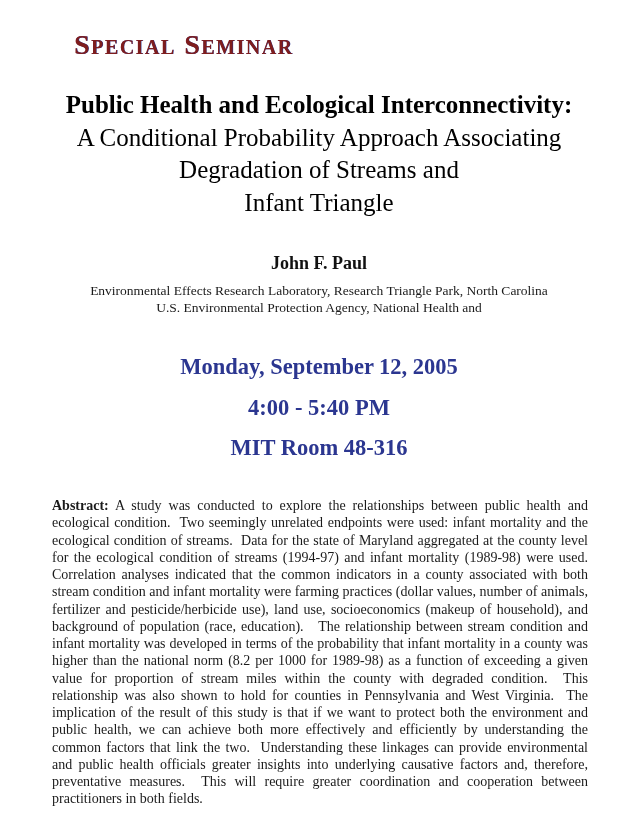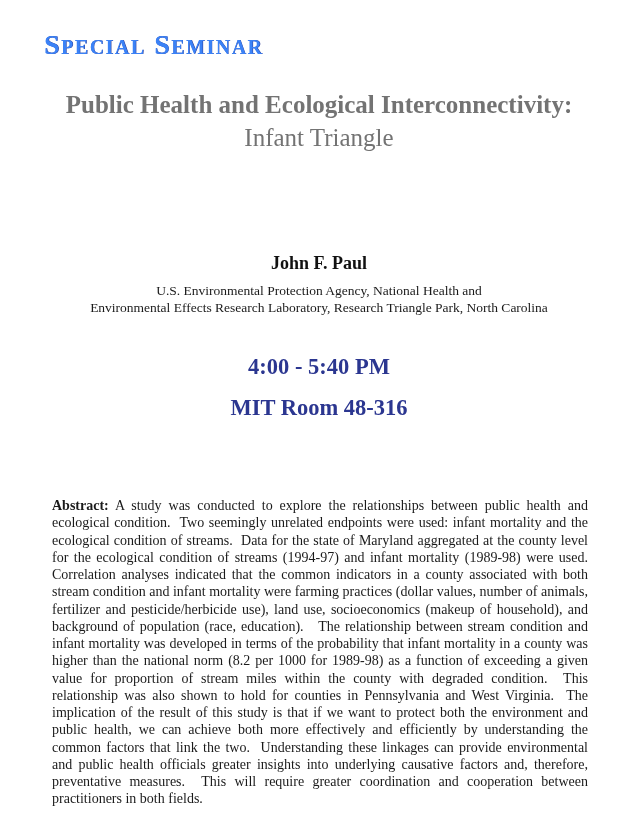--- a/index.html
+++ b/index.html
@@ -11,40 +11,40 @@
   .page {
     position: relative;
     width: 638px;
     height: 825px;
     background: #ffffff;
     overflow: hidden;
   }
   
   .seminar-header {
     position: absolute;
-    left: 44px;
+    left: 74px;
     top: 29px;
     font-family: "Liberation Serif", serif;
     font-variant: small-caps;
     font-weight: 700;
     font-size: 28px;
     letter-spacing: 1.5px;
-    color: #3b82f6;
+    color: #7f1d1d;
     text-shadow: 0.4px 0 0 #2B3690;
   }
   
   .title-block {
     position: absolute;
     top: 89px;
     left: 0;
     width: 100%;
     text-align: center;
     font-size: 25px;
     line-height: 32.5px;
-    color: #737373;
+    color: #000000;
   }
   .title-line1 { font-weight: 700; }
   .title-line2, .title-line3, .title-line4 { font-weight: 400; }
   
   .speaker-block {
     position: absolute;
     top: 253px;
     left: 0;
     width: 100%;
     text-align: center;
@@ -88,29 +88,32 @@
 </style>
 </head>
 <body>
 
 <div class="page">
 
   <div class="seminar-header">Special Seminar</div>
 
   <div class="title-block">
     <div class="title-line1">Public Health and Ecological Interconnectivity:</div>
+    <div class="title-line2">A Conditional Probability Approach Associating</div>
+    <div class="title-line3">Degradation of Streams and</div>
     <div class="title-line4">Infant Triangle</div>
   </div>
 
   <div class="speaker-block">
     <div class="speaker-name">John F. Paul</div>
+    <div class="speaker-affiliation">Environmental Effects Research Laboratory, Research Triangle Park, North Carolina</div>
     <div class="speaker-affiliation">U.S. Environmental Protection Agency, National Health and</div>
-    <div class="speaker-affiliation">Environmental Effects Research Laboratory, Research Triangle Park, North Carolina</div>
   </div>
 
   <div class="event-block">
+    <div>Monday, September 12, 2005</div>
     <div>4:00 - 5:40 PM</div>
     <div>MIT Room 48-316</div>
   </div>
 
   <div class="abstract"><span class="abstract-label">Abstract:</span><span> A study was conducted to explore the relationships between public health and ecological condition.  Two seemingly unrelated endpoints were used: infant mortality and the ecological condition of streams.  Data for the state of Maryland aggregated at the county level for the ecological condition of streams (1994-97) and infant mortality (1989-98) were used. Correlation analyses indicated that the common indicators in a county associated with both stream condition and infant mortality were farming practices (dollar values, number of animals, fertilizer and pesticide/herbicide use), land use, socioeconomics (makeup of household), and background of population (race, education).   The relationship between stream condition and infant mortality was developed in terms of the probability that infant mortality in a county was higher than the national norm (8.2 per 1000 for 1989-98) as a function of exceeding a given value for proportion of stream miles within the county with degraded condition.  This relationship was also shown to hold for counties in Pennsylvania and West Virginia.  The implication of the result of this study is that if we want to protect both the environment and public health, we can achieve both more effectively and efficiently by understanding the common factors that link the two.  Understanding these linkages can provide environmental and public health officials greater insights into underlying causative factors and, therefore, preventative measures.  This will require greater coordination and cooperation between practitioners in both fields.</span></div>
 
 </div>
 
 </body></html>

